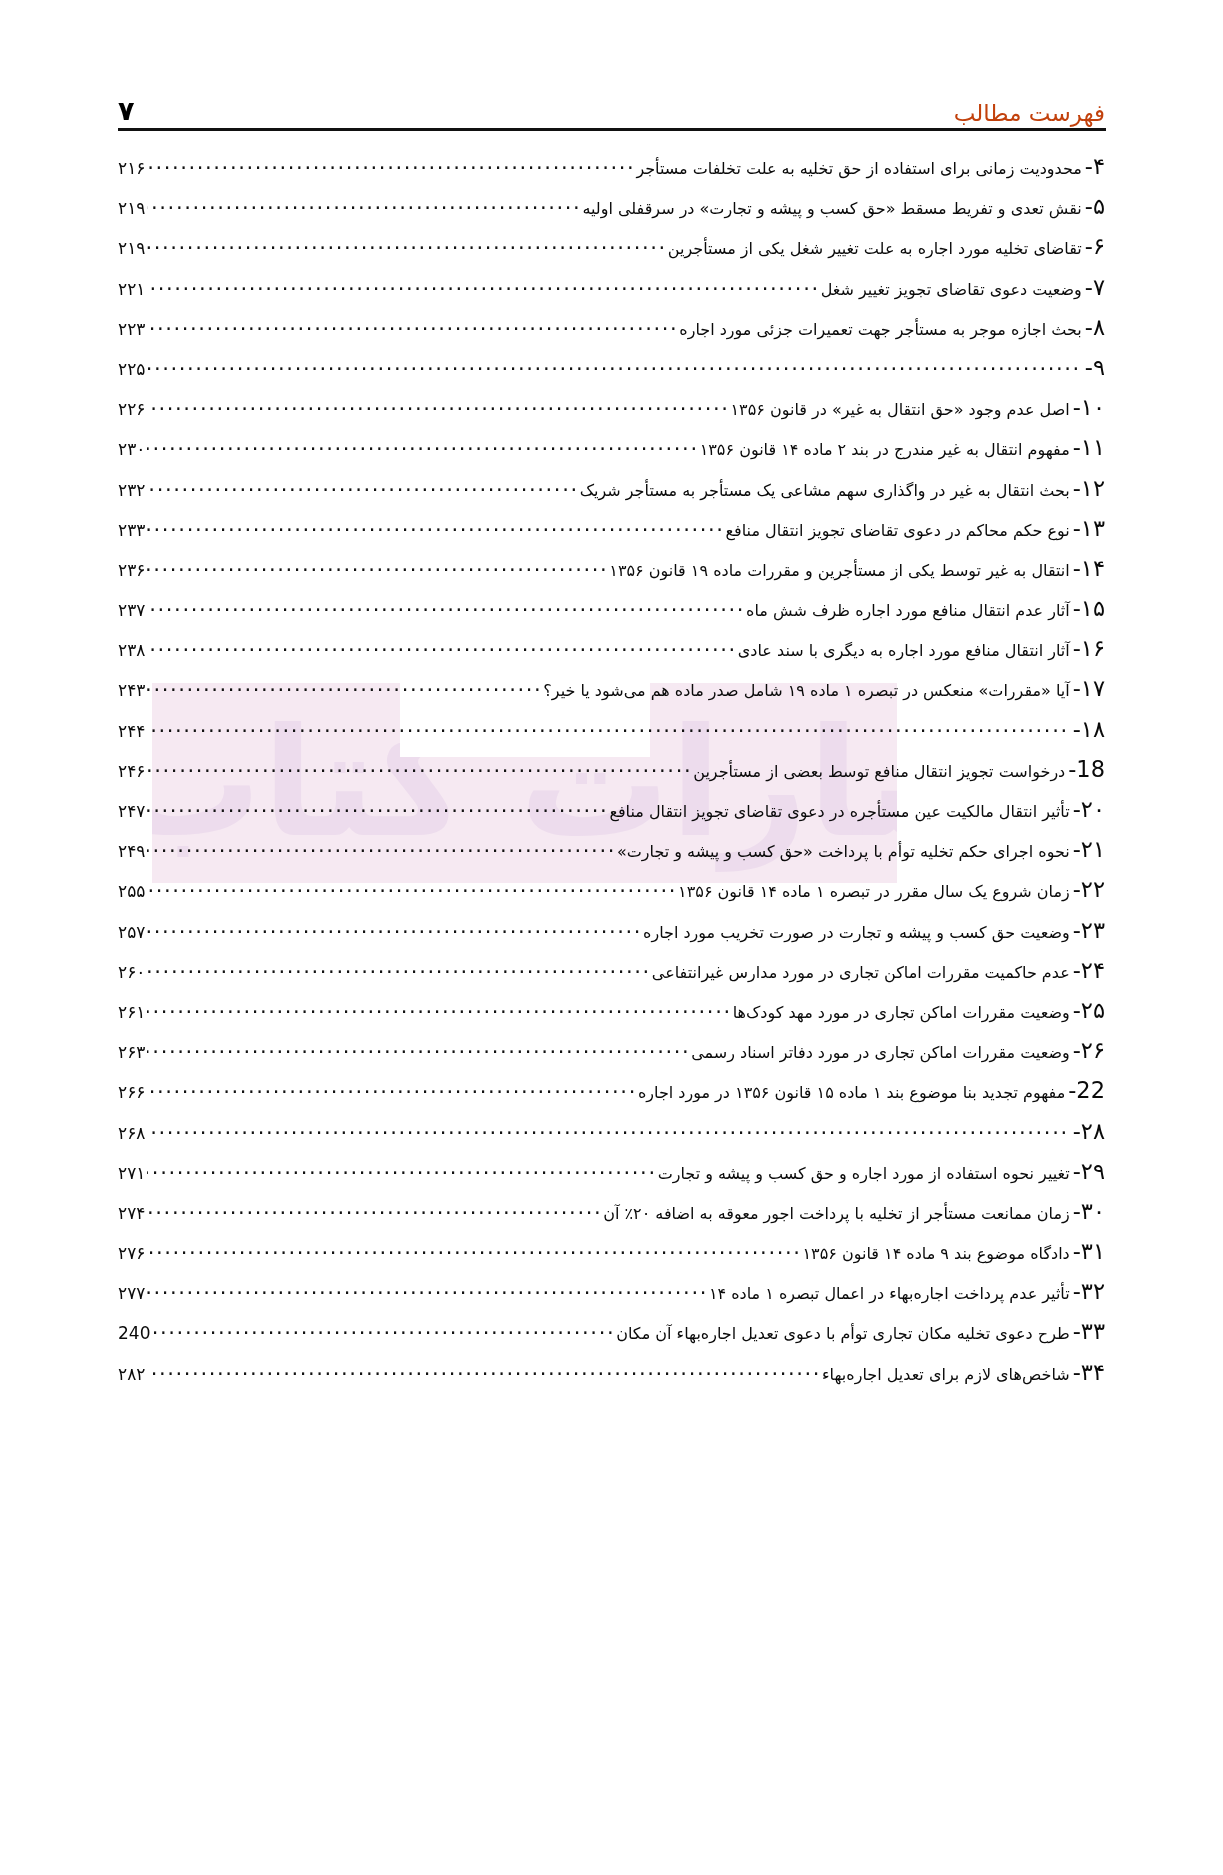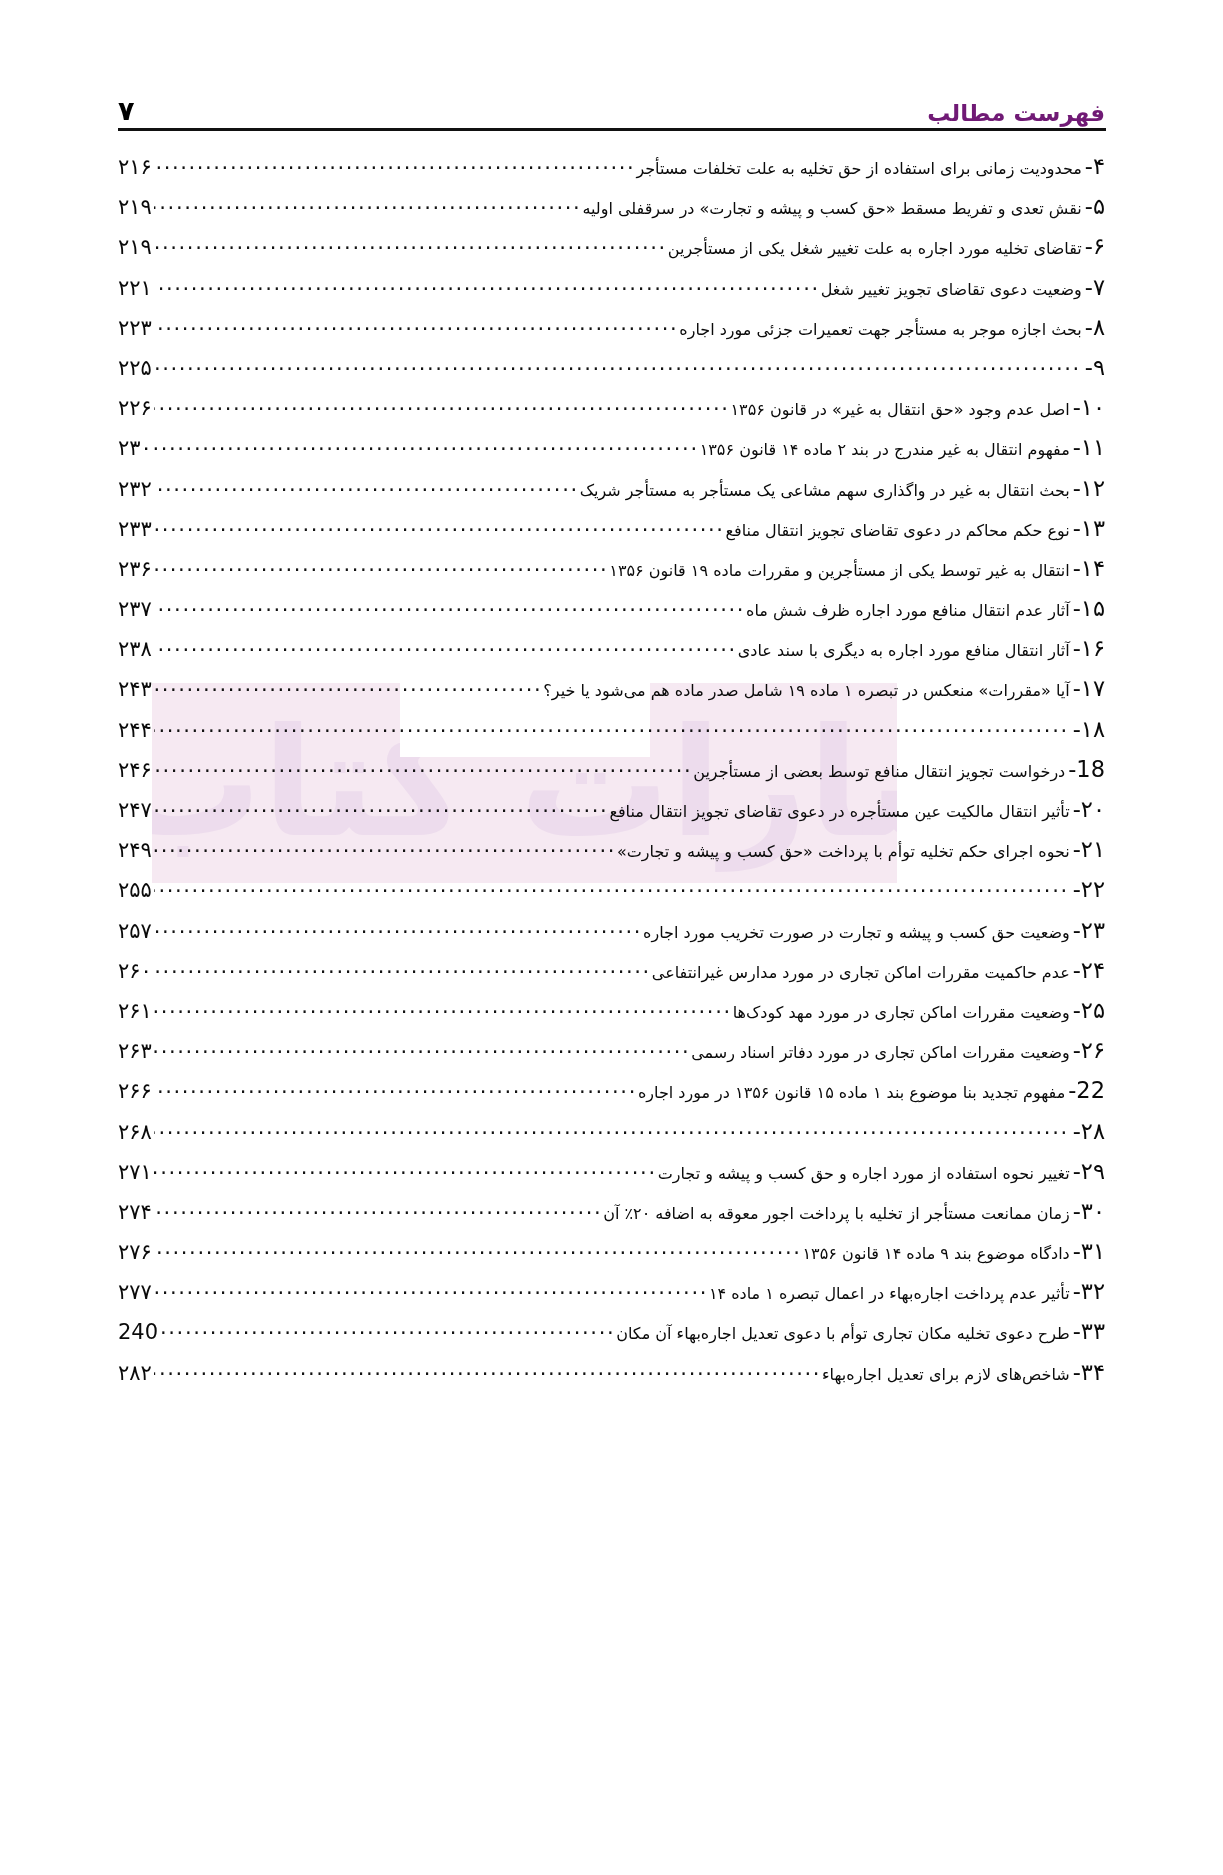--- a/index.html
+++ b/index.html
@@ -60,22 +60,22 @@
     right: 118px;
     height: 52px;
     display: flex;
     align-items: flex-end;
     justify-content: space-between;
     direction: rtl;
     z-index: 2;
   }
   .header-title {
     font-size: 23px;
-    font-weight: bold;
-    color: #701a75;
+    font-weight: normal;
+    color: #c2410c;
     letter-spacing: 0px;
   }
   .header-pagenum {
     font-size: 27px;
     font-weight: bold;
     color: #000;
   }
   .header-rule {
     position: absolute;
     top: 128px;
@@ -126,21 +126,21 @@
     position: absolute;
     right: 0;
     bottom: 1px;
     font-size: 21px;
     letter-spacing: 1.6px;
     color: #111;
     white-space: nowrap;
   }
   .toc-page {
     flex: 0 0 auto;
-    font-size: 21px;
+    font-size: 17px;
     text-align: left;
     padding-right: 1px;
   }
 </style>
 </head>
 <body>
 
 <div class="page">
 
   <div class="watermark">
@@ -256,20 +256,21 @@
         <span class="toc-page">۲۴۷</span>
       </div>
       <div class="toc-row">
         <span class="toc-num">۲۱-</span>
         <span class="toc-label">نحوه اجرای حکم تخلیه توأم با پرداخت «حق کسب و پیشه و تجارت»</span>
         <span class="toc-leader"></span>
         <span class="toc-page">۲۴۹</span>
       </div>
       <div class="toc-row">
         <span class="toc-num">۲۲-</span>
+        <span class="toc-label">زمان شروع یک سال مقرر در تبصره ۱ ماده ۱۴ قانون ۱۳۵۶</span>
         <span class="toc-leader"></span>
         <span class="toc-page">۲۵۵</span>
       </div>
       <div class="toc-row">
         <span class="toc-num">۲۳-</span>
         <span class="toc-label">وضعیت حق کسب و پیشه و تجارت در صورت تخریب مورد اجاره</span>
         <span class="toc-leader"></span>
         <span class="toc-page">۲۵۷</span>
       </div>
       <div class="toc-row">

